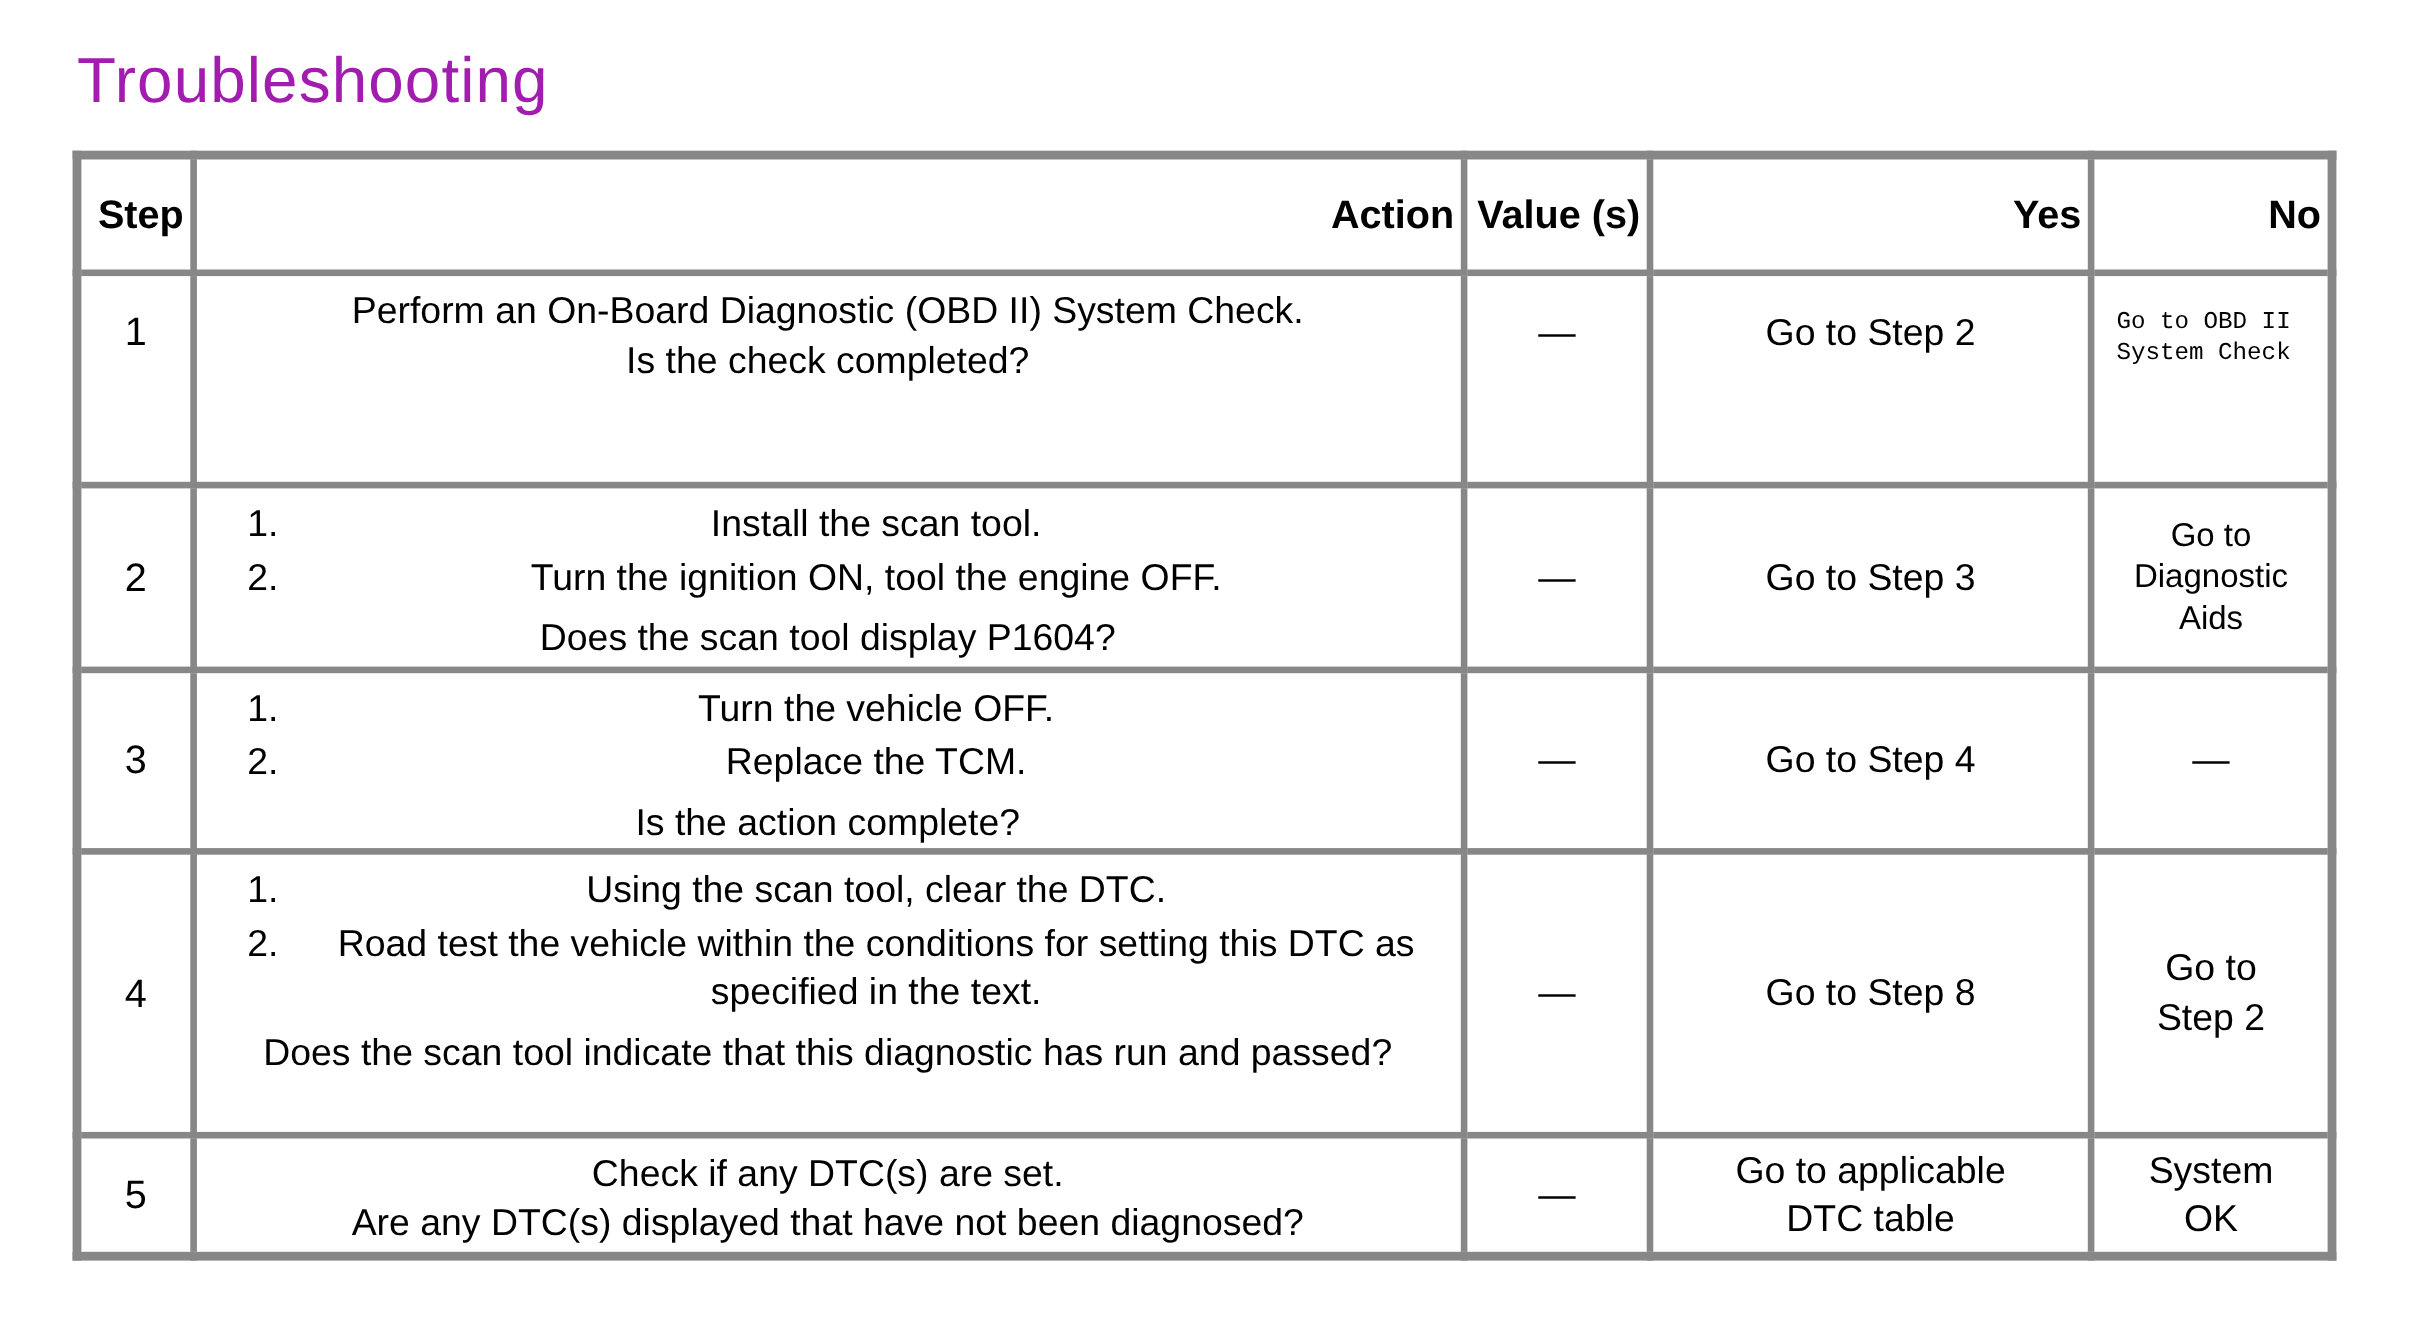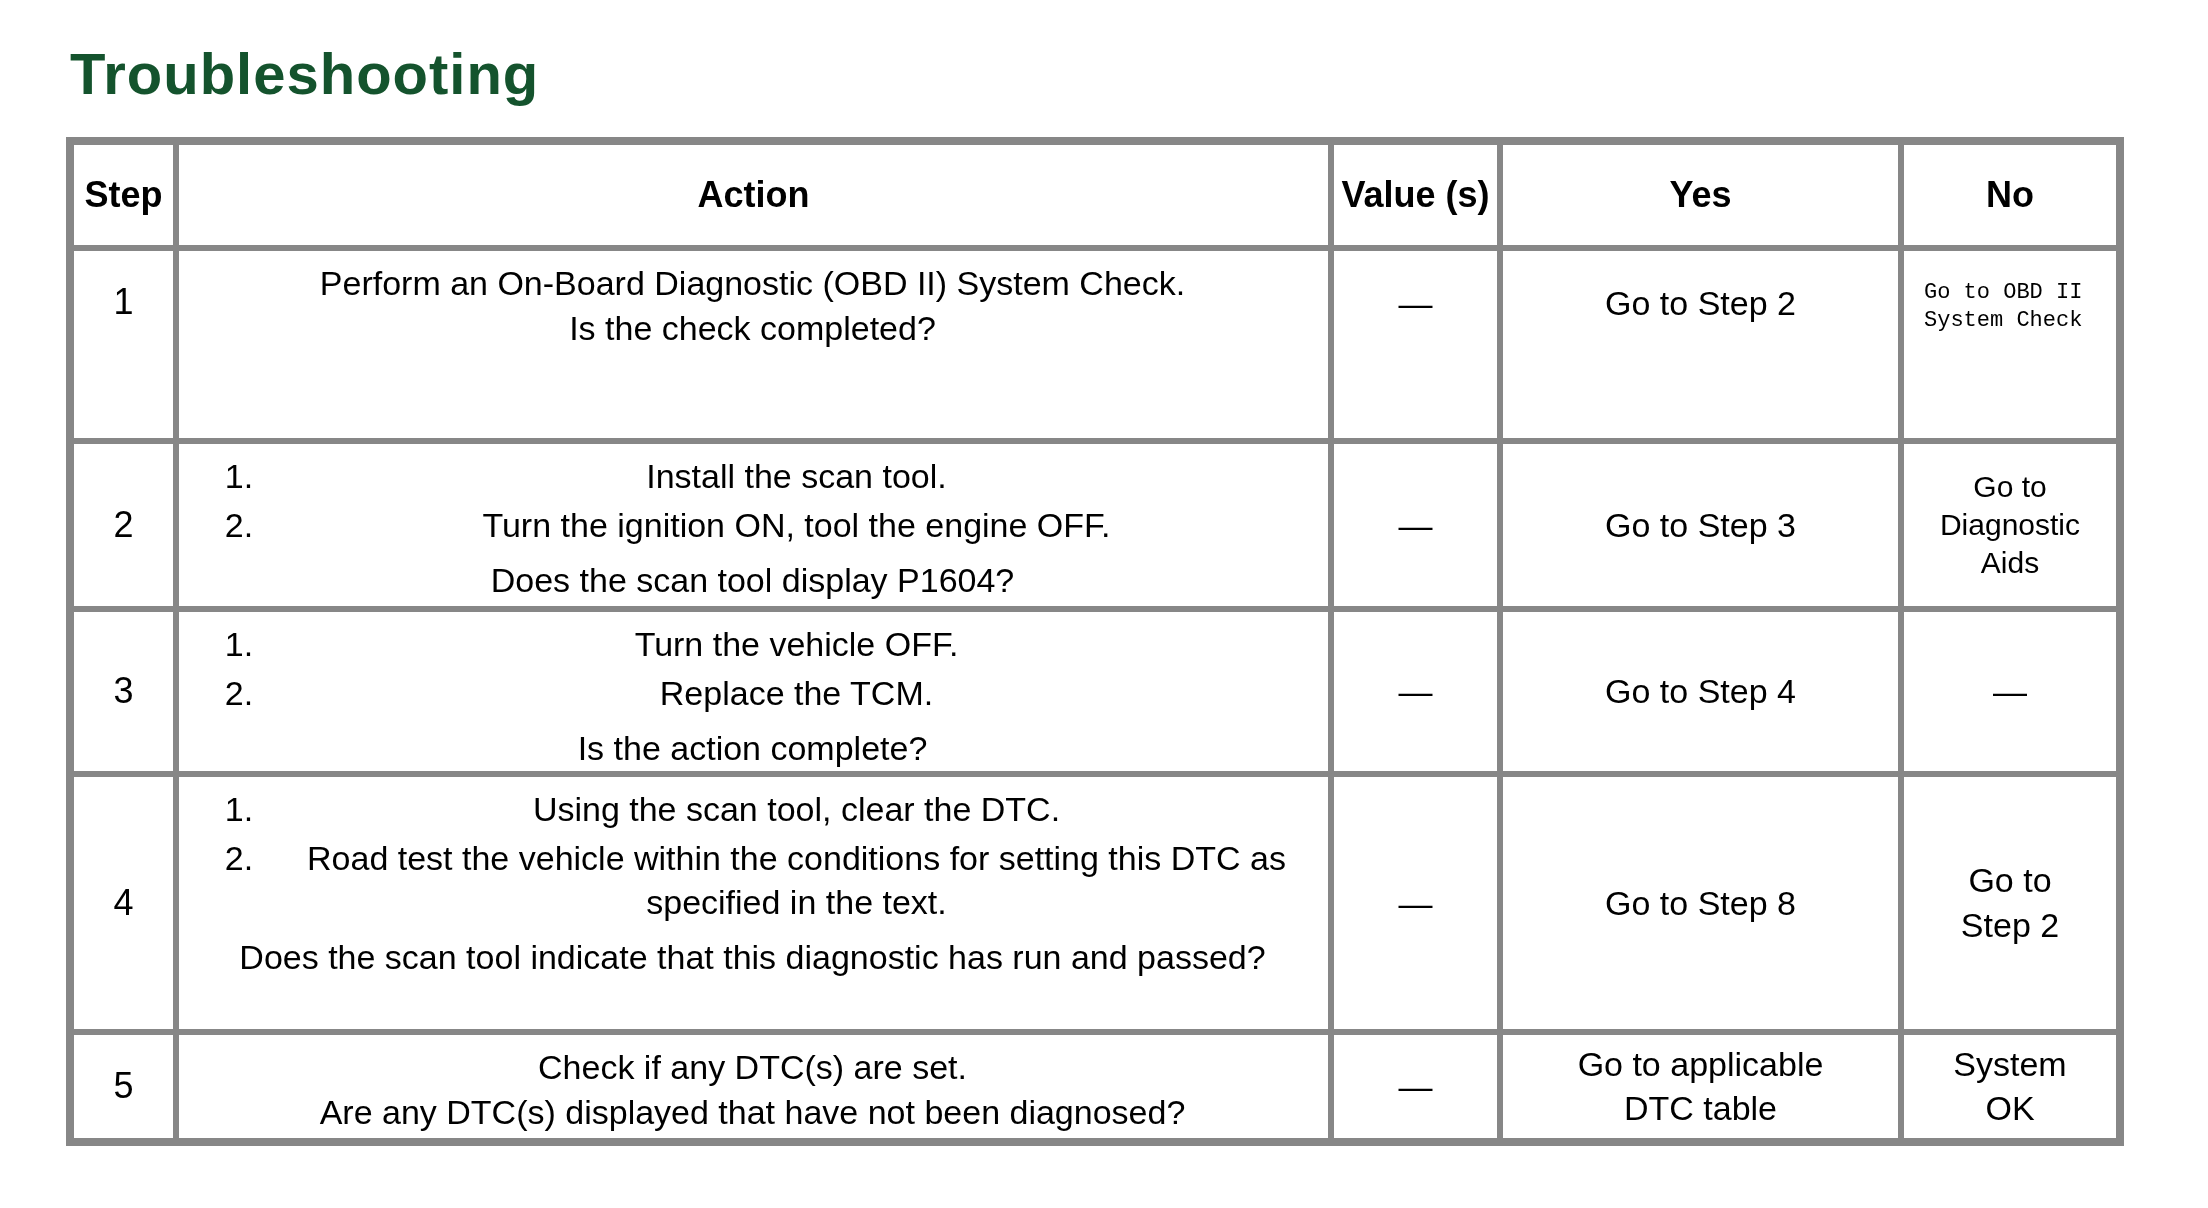--- a/index.html
+++ b/index.html
@@ -16,22 +16,22 @@
     position: relative;
     width: 2208px;
     height: 1208px;
     background: #ffffff;
   }
   .doc-title {
     position: absolute;
     left: 70px;
     top: 40px;
     font-size: 58px;
-    font-weight: bold;
-    color: #14532d;
+    font-weight: normal;
+    color: #a21caf;
     letter-spacing: 1px;
   }
   table.ts-table {
     position: absolute;
     left: 66px;
     top: 137px;
     width: 2054px;
     border-collapse: collapse;
     table-layout: fixed;
     border: 8px solid #878787;
@@ -39,21 +39,21 @@
   }
   .ts-table th, .ts-table td {
     border: 6px solid #878787;
     background: #ffffff;
     overflow: hidden;
     text-align: center;
   }
   .ts-table th {
     font-size: 36px;
     font-weight: bold;
-    text-align: center;
+    text-align: right;
     vertical-align: middle;
     line-height: 1.2;
     padding: 0 6px;
   }
   td.c-step {
     text-align: center;
     vertical-align: middle;
     font-size: 36px;
   }
   td.c-action {

